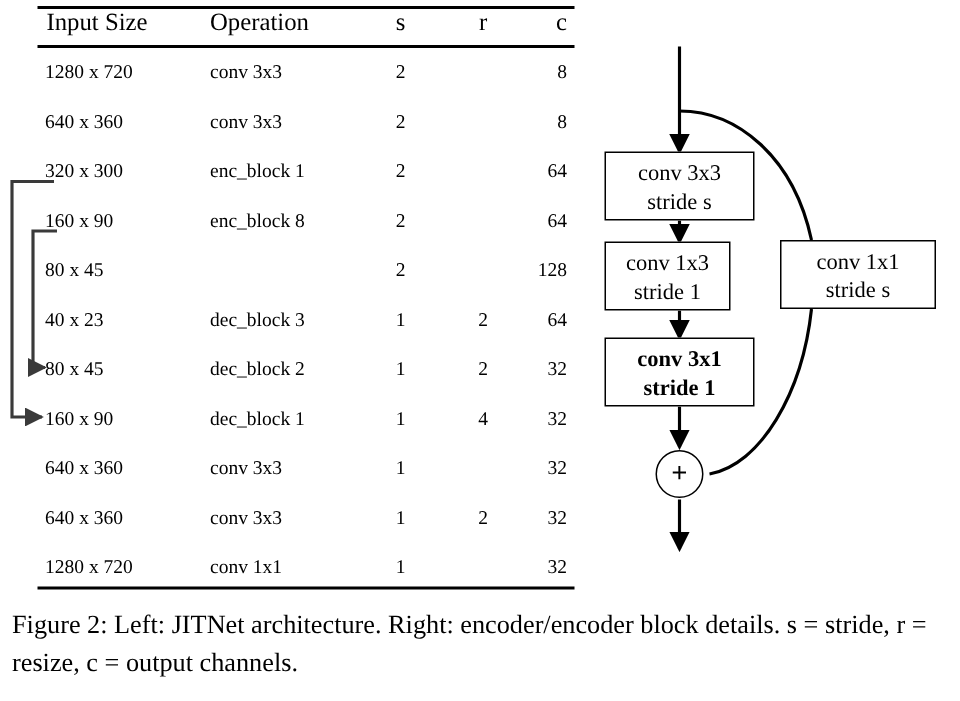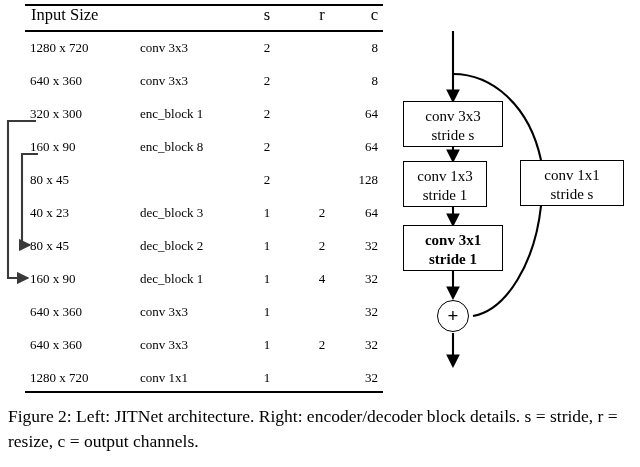--- a/index.html
+++ b/index.html
@@ -50,20 +50,21 @@
 <div id="figure">
 
   <div id="table-area">
 
     <div class="rule" id="rule-top"></div>
     <div class="rule" id="rule-mid"></div>
     <div class="rule" id="rule-bot"></div>
 
     <div class="trow hdr" style="top:1px;">
       <span class="cell c-input">Input Size</span>
+      <span class="cell c-op">Operation</span>
       <span class="cell c-s">s</span>
       <span class="cell c-r">r</span>
       <span class="cell c-c">c</span>
     </div>
 
     <div class="trow" style="top:34px;">
       <span class="cell c-input">1280 x 720</span>
       <span class="cell c-op">conv 3x3</span>
       <span class="cell c-s">2</span>
       <span class="cell c-r"></span>
@@ -192,15 +193,15 @@
     </div>
 
     <div class="dbox" style="left:125px;top:160px;width:104px;height:46px;">
       <span>conv 1x1</span>
       <span class="l2">stride s</span>
     </div>
 
     <div id="plus-node" style="left:42px;top:300px;">+</div>
   </div>
 
-  <div id="caption">Figure 2: Left: JITNet architecture. Right: encoder/decoder block details. s = stride, r = resize, c = output channels.</div>
+  <div id="caption">Figure 2: Left: JITNet architecture. Right: encoder/encoder block details. s = stride, r = resize, c = output channels.</div>
 
 </div>
 
 </body></html>

